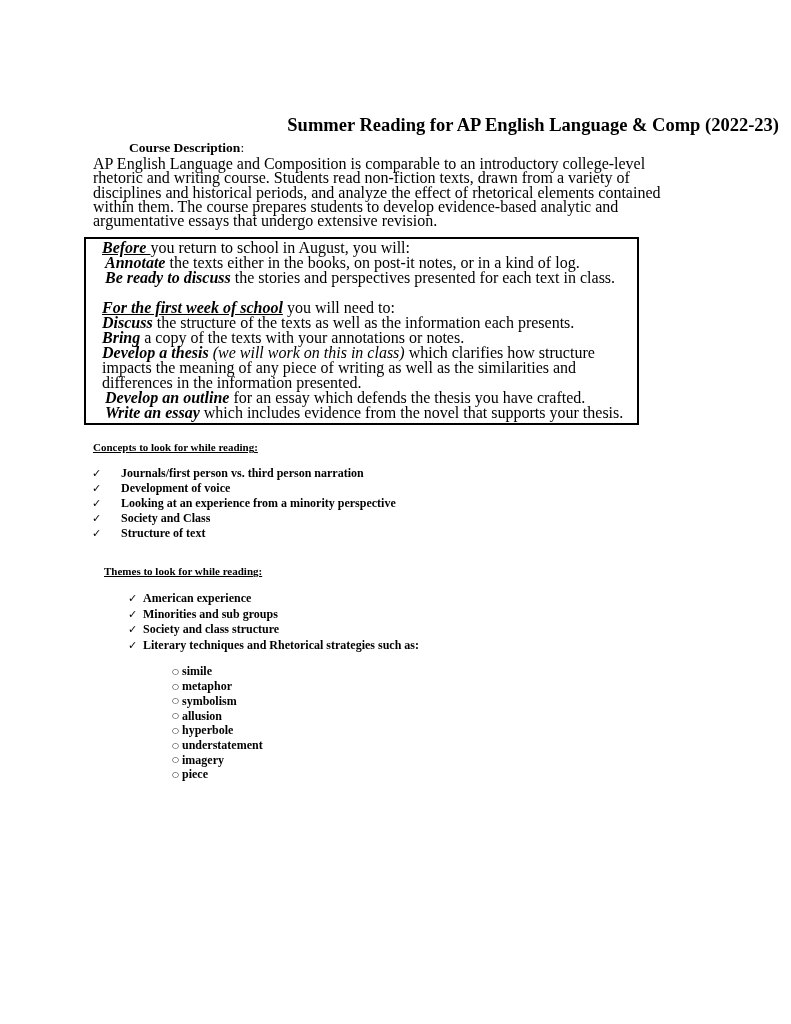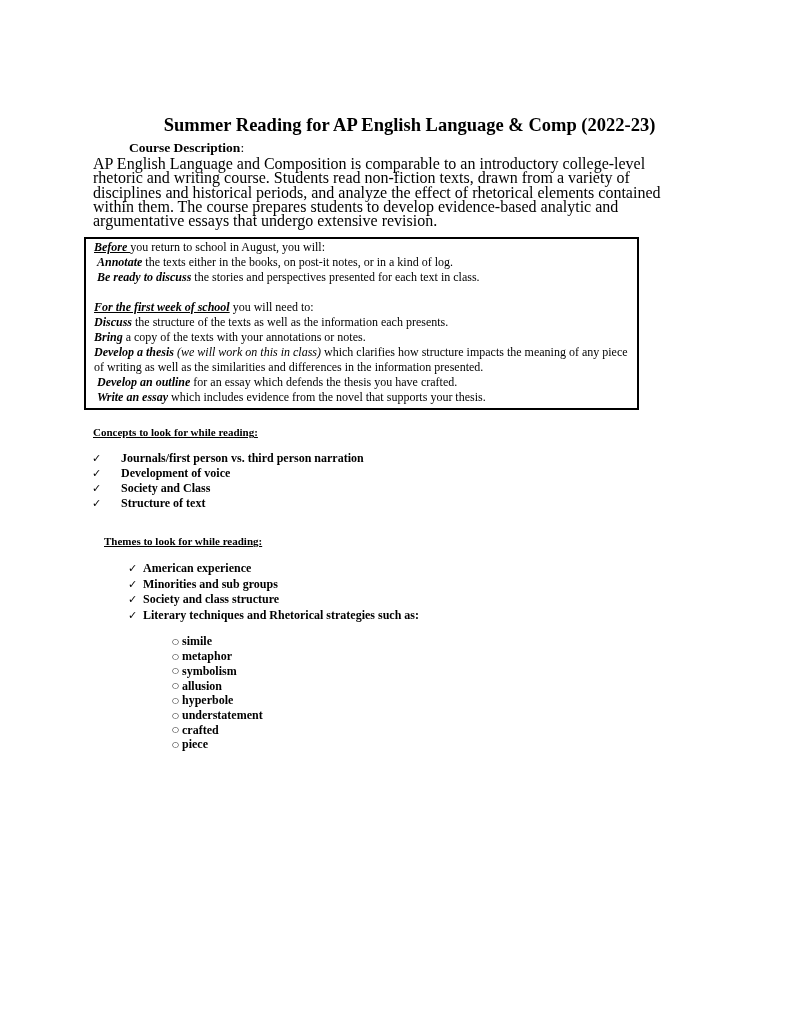--- a/index.html
+++ b/index.html
@@ -9,21 +9,21 @@
     margin:0 auto;
     background:#ffffff;
     color:#000000;
     font-family:"Liberation Serif", serif;
     box-sizing:border-box;
     padding-top:114px;
     overflow:hidden;
   }
   .doc-title {
     margin:0 12px 0 40px;
-    text-align:center;
+    text-align:right;
     font-size:18.5px;
     font-weight:bold;
     line-height:22px;
   }
   .course-head {
     margin:4px 0 0 93px;
     font-size:13.5px;
     line-height:15px;
   }
   .course-head .hd { font-weight:bold;margin-left:36px; }
@@ -31,22 +31,22 @@
     margin:2px 0 0 93px;
     width:585px;
     font-size:16px;
     line-height:14.3px;
   }
   .box {
     box-sizing:border-box;
     margin:9px 0 0 84px;
     width:555px;
     border:2px solid #000000;
-    padding:1px 8px 3px 8px;
-    font-size:12px;
+    padding:1px 8px 3px 16px;
+    font-size:16px;
     line-height:15px;
   }
   .box .line { min-height:15px; }
   .box .blank { height:15px; }
   .bi { font-weight:bold; font-style:italic; }
   .u  { text-decoration:underline; }
   .it { font-style:italic; }
   .sp { padding-left:3px; }
   .sec-head {
     font-weight:bold;
@@ -103,37 +103,38 @@
     <div class="line"><span class="bi">Develop a thesis</span><span class="it"> (we will work on this in class)</span><span> which clarifies how structure impacts the meaning of any piece of writing as well as the similarities and differences in the information presented.</span></div>
     <div class="line sp"><span class="bi">Develop an outline</span><span> for an essay which defends the thesis you have crafted.</span></div>
     <div class="line sp"><span class="bi">Write an essay</span><span> which includes evidence from the novel that supports your thesis.</span></div>
   </div>
 
   <div class="sec-head concepts-head">Concepts to look for while reading:</div>
 
   <div class="c-list">
     <div class="chk-item"><span class="chk">✓</span><span>Journals/first person vs. third person narration</span></div>
     <div class="chk-item"><span class="chk">✓</span><span>Development of voice</span></div>
+    <div class="chk-item"><span class="chk">✓</span><span>Looking at an experience from a minority perspective</span></div>
     <div class="chk-item"><span class="chk">✓</span><span>Society and Class</span></div>
     <div class="chk-item"><span class="chk">✓</span><span>Structure of text</span></div>
   </div>
 
   <div class="sec-head themes-head">Themes to look for while reading:</div>
 
   <div class="t-list">
     <div class="chk-item"><span class="chk">✓</span><span>American experience</span></div>
     <div class="chk-item"><span class="chk">✓</span><span>Minorities and sub groups</span></div>
     <div class="chk-item"><span class="chk">✓</span><span>Society and class structure</span></div>
     <div class="chk-item"><span class="chk">✓</span><span>Literary techniques and Rhetorical strategies such as:</span></div>
   </div>
 
   <div class="s-list">
     <div class="s-item"><span class="circ">○</span><span>simile</span></div>
     <div class="s-item"><span class="circ">○</span><span>metaphor</span></div>
     <div class="s-item"><span class="circ">○</span><span>symbolism</span></div>
     <div class="s-item"><span class="circ">○</span><span>allusion</span></div>
     <div class="s-item"><span class="circ">○</span><span>hyperbole</span></div>
     <div class="s-item"><span class="circ">○</span><span>understatement</span></div>
-    <div class="s-item"><span class="circ">○</span><span>crafted</span></div>
+    <div class="s-item"><span class="circ">○</span><span>imagery</span></div>
     <div class="s-item"><span class="circ">○</span><span>piece</span></div>
   </div>
 
 </div>
 
 </body></html>

